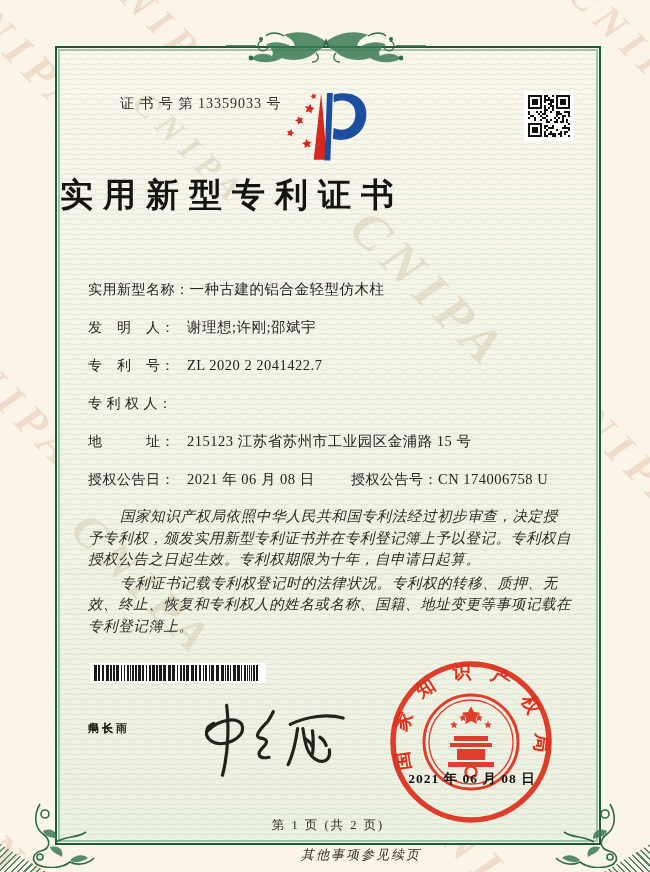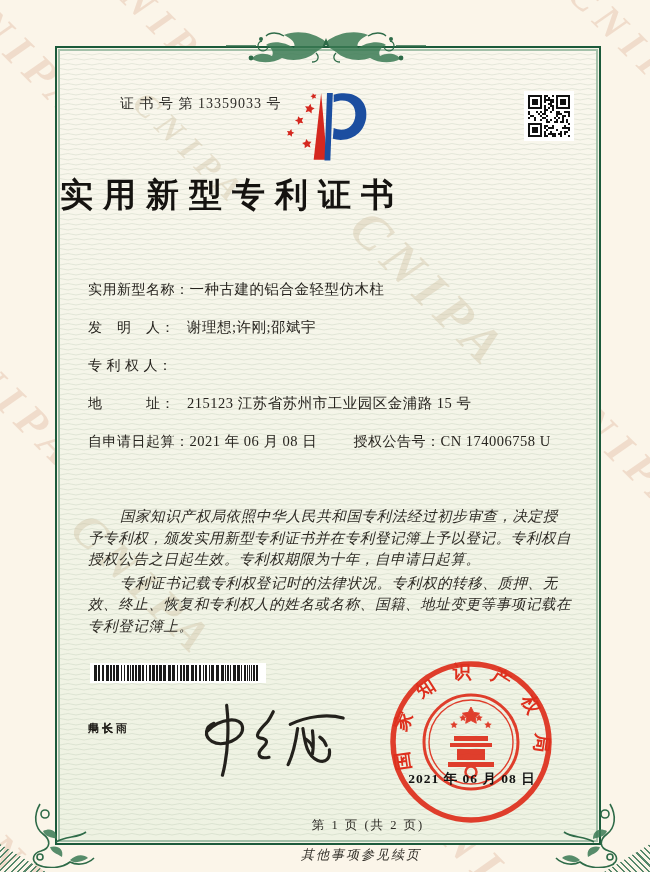--- a/index.html
+++ b/index.html
@@ -51,21 +51,21 @@
        font-size:11px;font-weight:600;letter-spacing:3px;color:#23211c;}
   .dir.t{top:670px;} .dir.n{top:670px;}
   .sig{position:absolute;left:130px;top:648px;}
 
   .seal{position:absolute;left:326px;top:606px;width:170px;height:170px;z-index:3;}
   .seal svg{mix-blend-mode:multiply;}
   .sealdate{position:absolute;left:330px;top:719px;width:164px;text-align:center;z-index:4;
             font-size:13.5px;font-weight:700;color:#121212;letter-spacing:1px;}
 
   .pageinfo{position:absolute;left:0;top:766px;width:100%;text-align:center;
-            font-size:12.5px;color:#2c2a25;letter-spacing:2px;padding-left:40px;}
+            font-size:12.5px;color:#2c2a25;letter-spacing:2px;}
 
   .footnote{position:absolute;left:0;top:846px;width:100%;text-align:center;z-index:2;
             font-size:13px;color:#33302a;letter-spacing:2px;
             font-family:"Liberation Serif","DejaVu Serif",serif;font-style:italic;padding-left:36px;}
 
   .orn{position:absolute;z-index:2;pointer-events:none;}
   .orn-top{left:226px;top:27px;}
   .orn-bl{left:26px;top:802px;}
   .orn-br{left:552px;top:802px;transform:scaleX(-1);}
 
@@ -247,28 +247,32 @@
         <div class="fields">
           <div class="frow">
             <span class="flabel">实用新型名称：</span>
             <span class="fvalue">一种古建的铝合金轻型仿木柱</span>
           </div>
           <div class="frow">
             <span class="flabel">发　明　人：</span>
             <span class="fvalue">谢理想;许刚;邵斌宇</span>
           </div>
           <div class="frow">
+            <span class="flabel">专　利　号：</span>
+            <span class="fvalue">ZL 2020 2 2041422.7</span>
+          </div>
+          <div class="frow">
             <span class="flabel">专 利 权 人：</span>
           </div>
           <div class="frow">
             <span class="flabel">地　　　址：</span>
             <span class="fvalue">215123 江苏省苏州市工业园区金浦路 15 号</span>
           </div>
           <div class="frow">
-            <span class="flabel">自申请日起算：</span>
+            <span class="flabel">授权公告日：</span>
             <span class="fvalue w2">2021 年 06 月 08 日</span>
             <span class="flabel2">授权公告号：</span>
             <span class="fvalue">CN 174006758 U</span>
           </div>
         </div>
 
         <div class="paras">
           <p>国家知识产权局依照中华人民共和国专利法经过初步审查，决定授予专利权，颁发实用新型专利证书并在专利登记簿上予以登记。专利权自授权公告之日起生效。专利权期限为十年，自申请日起算。</p>
           <p>专利证书记载专利权登记时的法律状况。专利权的转移、质押、无效、终止、恢复和专利权人的姓名或名称、国籍、地址变更等事项记载在专利登记簿上。</p>
         </div>

